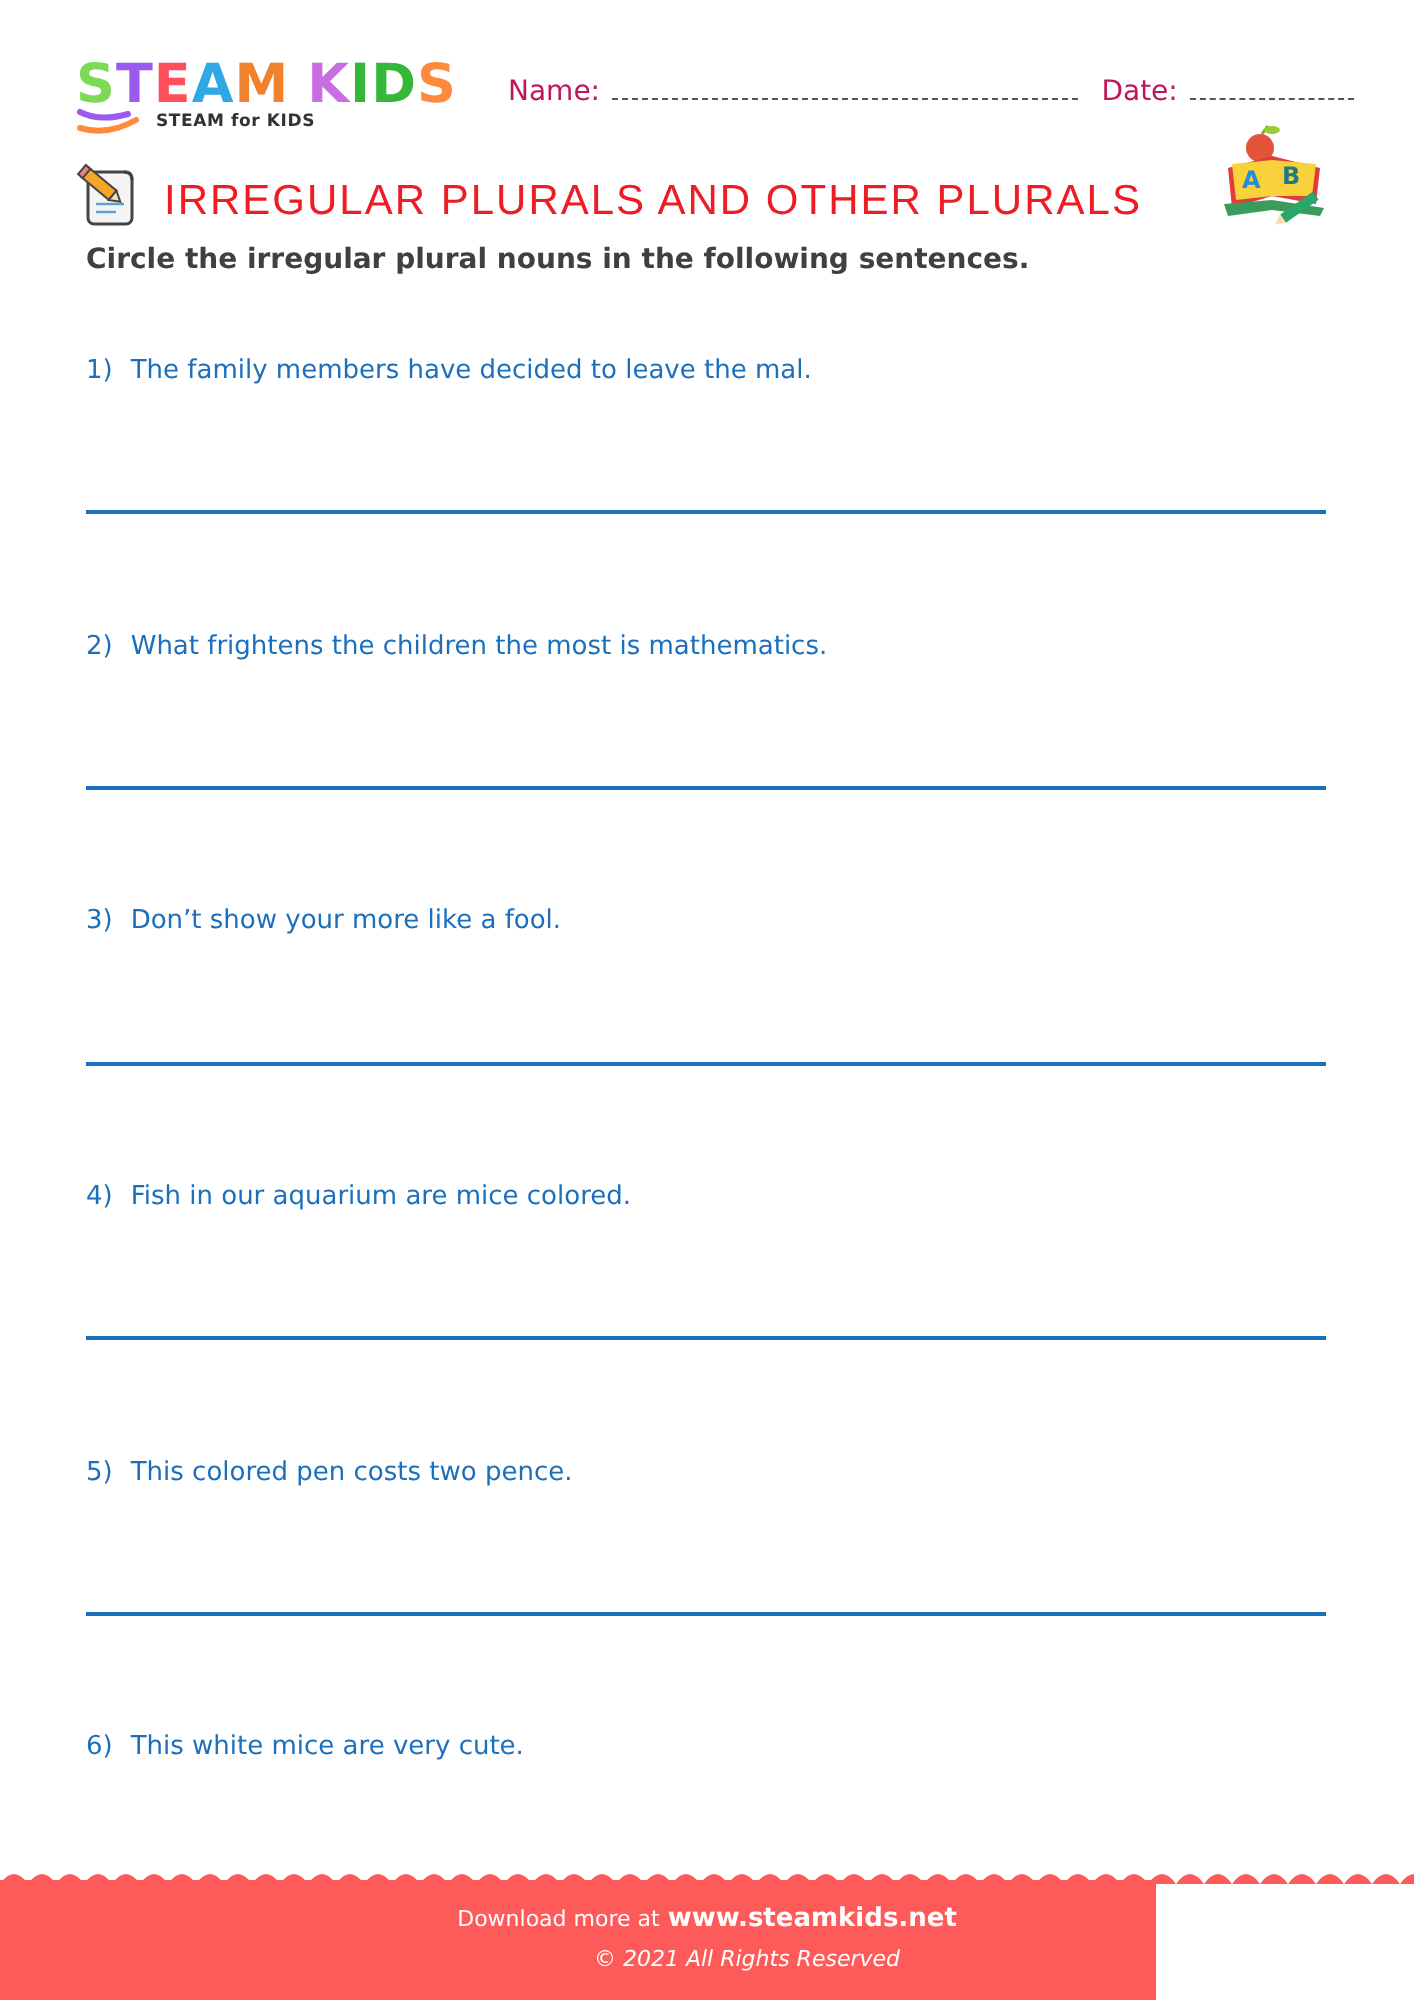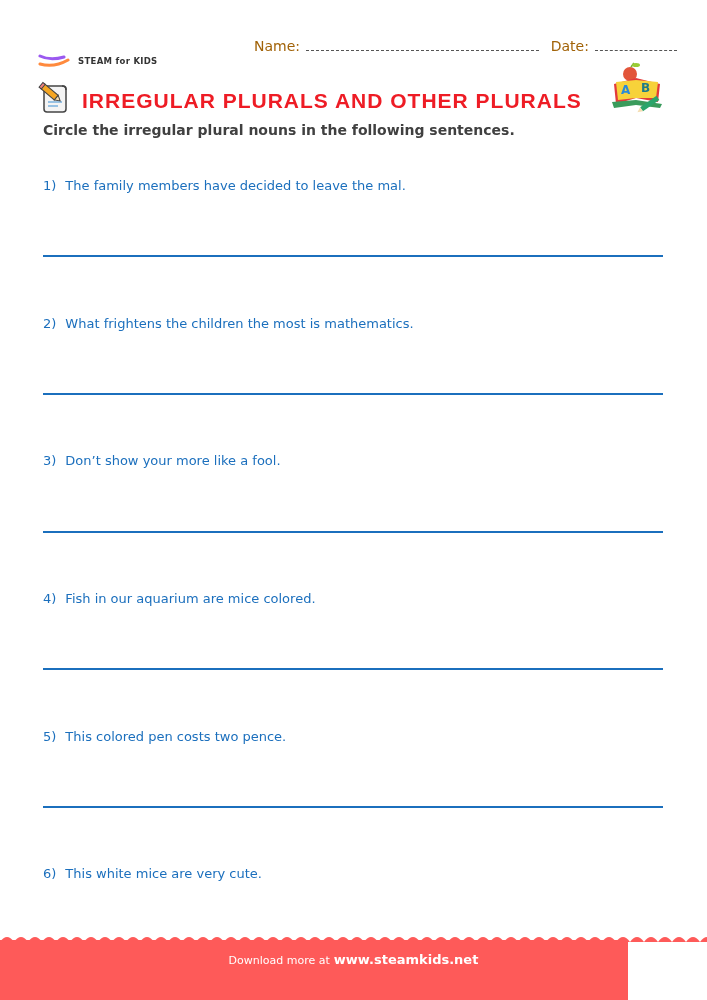--- a/index.html
+++ b/index.html
@@ -21,37 +21,37 @@
     position: absolute; left: 40px; top: 28px;
     font-family: "DejaVu Sans", sans-serif; font-weight: bold;
     font-size: 8.5px; color: #333; letter-spacing: 0.3px; text-align: right;
   }
   .logo-swoosh {
     position: absolute; left: 0; top: 26px; width: 40px; height: 14px;
   }
   .name-row {
     position: absolute; top: 38px; left: 254px; right: 30px;
     display: flex; align-items: baseline;
-    font-family: "DejaVu Sans", sans-serif; font-size: 14px; color: #a16207;
+    font-family: "DejaVu Sans", sans-serif; font-size: 14px; color: #be185d;
   }
   .name-label { margin-right: 6px; }
   .dots {
     border-bottom: 1px dashed #555; height: 11px;
   }
   .name-dots { width: 238px; margin-right: 12px; }
   .date-label { margin-right: 6px; }
   .date-dots { width: 84px; }
 
   .title-row {
     position: absolute; top: 80px; left: 36px; width: 640px; height: 40px;
   }
   .title-icon { position: absolute; left: 0; top: 0; width: 36px; height: 36px; }
   .title-text {
     position: absolute; left: 46px; top: 9px;
-    font-family: "Liberation Sans", sans-serif; font-weight: bold;
+    font-family: "Liberation Sans", sans-serif; font-weight: normal;
     font-size: 21px; color: #ee1c25; letter-spacing: 1px; white-space: nowrap;
   }
   .book-icon { position: absolute; left: 572px; top: -18px; width: 60px; height: 52px; }
 
   .instruction {
     position: absolute; left: 43px; top: 122px;
     font-family: "DejaVu Sans", sans-serif; font-weight: bold;
     font-size: 14px; color: #404040; white-space: nowrap;
   }
   .question {
@@ -61,21 +61,21 @@
     font-family: "DejaVu Sans", sans-serif; font-size: 13px; color: #1b6fbd;
     white-space: nowrap;
   }
   .q-num { margin-right: 9px; }
   .answer-line {
     position: absolute; left: 0; width: 620px; height: 0;
     border-top: 2px solid #1b6fbd;
   }
 
   .footer {
-    position: absolute; left: 0; bottom: 0; width: 628px; height: 60px;
+    position: absolute; left: 0; bottom: 0; width: 578px; height: 60px;
     background: #fe5a59;
   }
   .scallop {
     position: absolute; left: 0; top: -6px; width: 707px; height: 8px;
   }
   .footer-line1 {
     position: absolute; top: 12px; left: 0; width: 707px; text-align: center;
     color: #fff; font-family: "DejaVu Sans", sans-serif; font-size: 11px;
     padding-left: 0;
   }
@@ -83,20 +83,23 @@
   .footer-line2 {
     position: absolute; top: 33px; left: 0; width: 707px; text-align: center;
     color: #fff; font-family: "DejaVu Sans", sans-serif; font-size: 11px; font-style: italic;
     padding-left: 40px; box-sizing: border-box;
   }
 </style>
 </head>
 <body>
 
 <div class="logo">
+  <div class="logo-word">
+    <span style="color:#7ed957">S</span><span style="color:#9b59f0">T</span><span style="color:#ff4f5a">E</span><span style="color:#2ea8e6">A</span><span style="color:#f0812d">M</span><span style="width:9px"></span><span style="color:#c86ee0">K</span><span style="color:#35b83a">I</span><span style="color:#35b83a">D</span><span style="color:#ff8a3d">S</span>
+  </div>
   <svg class="logo-swoosh" viewBox="0 0 40 14">
     <path d="M2 2 Q12 7 26 3" stroke="#9b59f0" stroke-width="3" fill="none" stroke-linecap="round"></path>
     <path d="M2 10 Q16 14 30 6" stroke="#ff8a3d" stroke-width="3" fill="none" stroke-linecap="round"></path>
   </svg>
   <div class="logo-sub">STEAM for KIDS</div>
 </div>
 
 <div class="name-row">
   <span class="name-label">Name:</span>
   <span class="dots name-dots"></span>
@@ -165,13 +168,14 @@
     <defs>
       <pattern id="sc" x="0" y="0" width="14" height="8" patternUnits="userSpaceOnUse">
         <path d="M0 8 Q7 -2 14 8 Z" fill="#fe5a59"></path>
       </pattern>
     </defs>
     <rect x="0" y="0" width="707" height="8" fill="url(#sc)"></rect>
   </svg>
   <div class="footer-line1">
     <span>Download more at</span><span class="site">www.steamkids.net</span>
   </div>
+  <div class="footer-line2">© 2021 All Rights Reserved</div>
 </div>
 
 </body></html>

